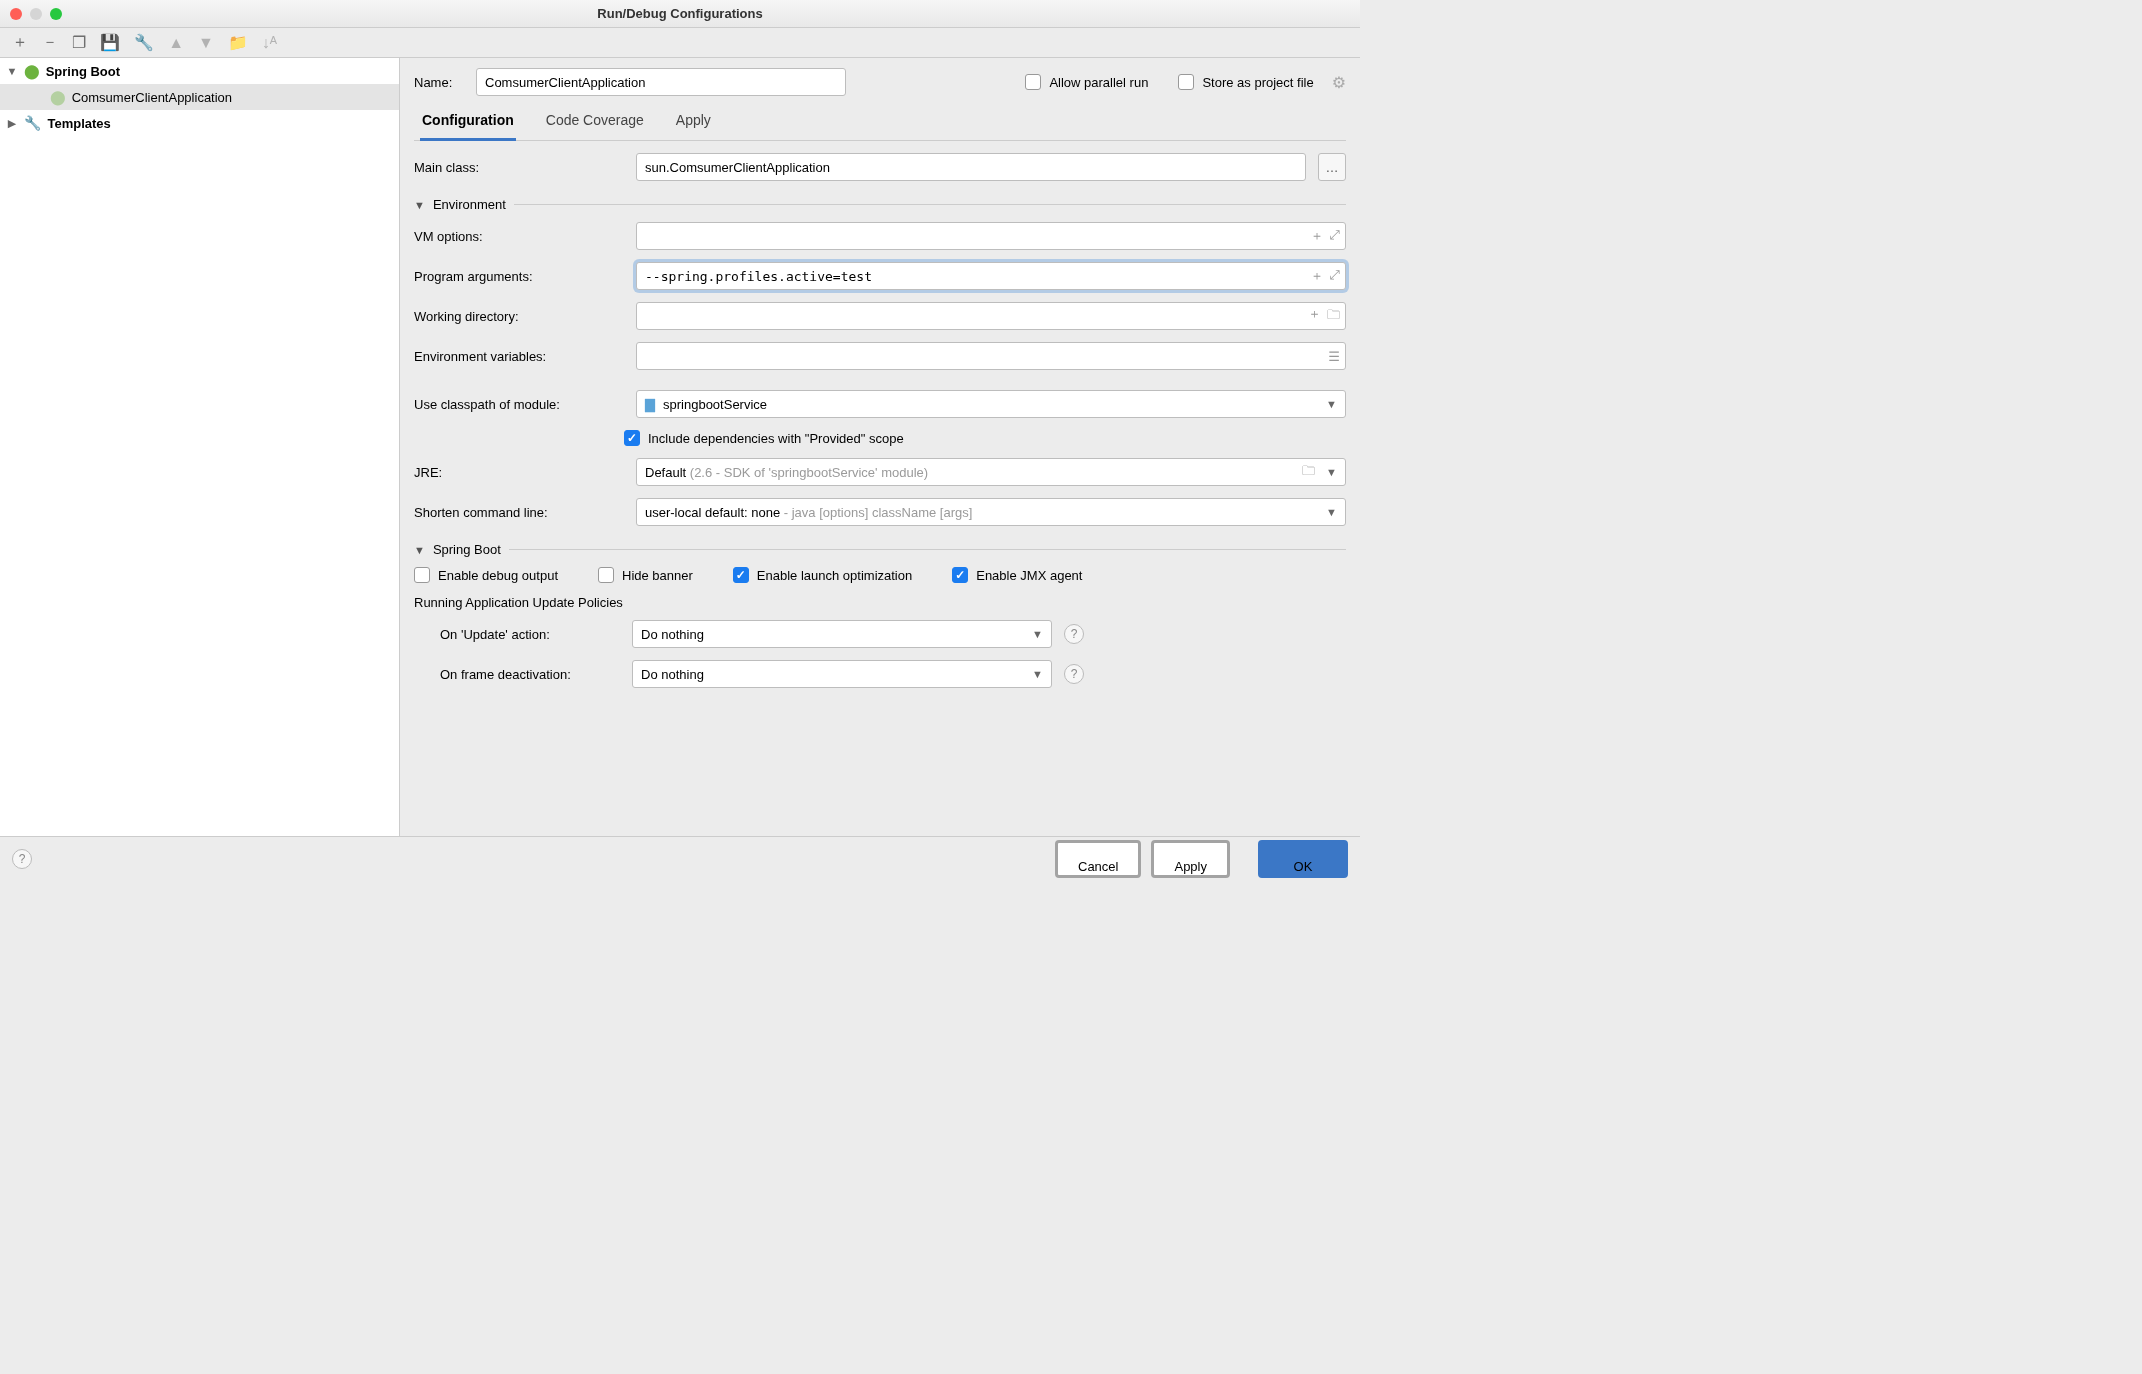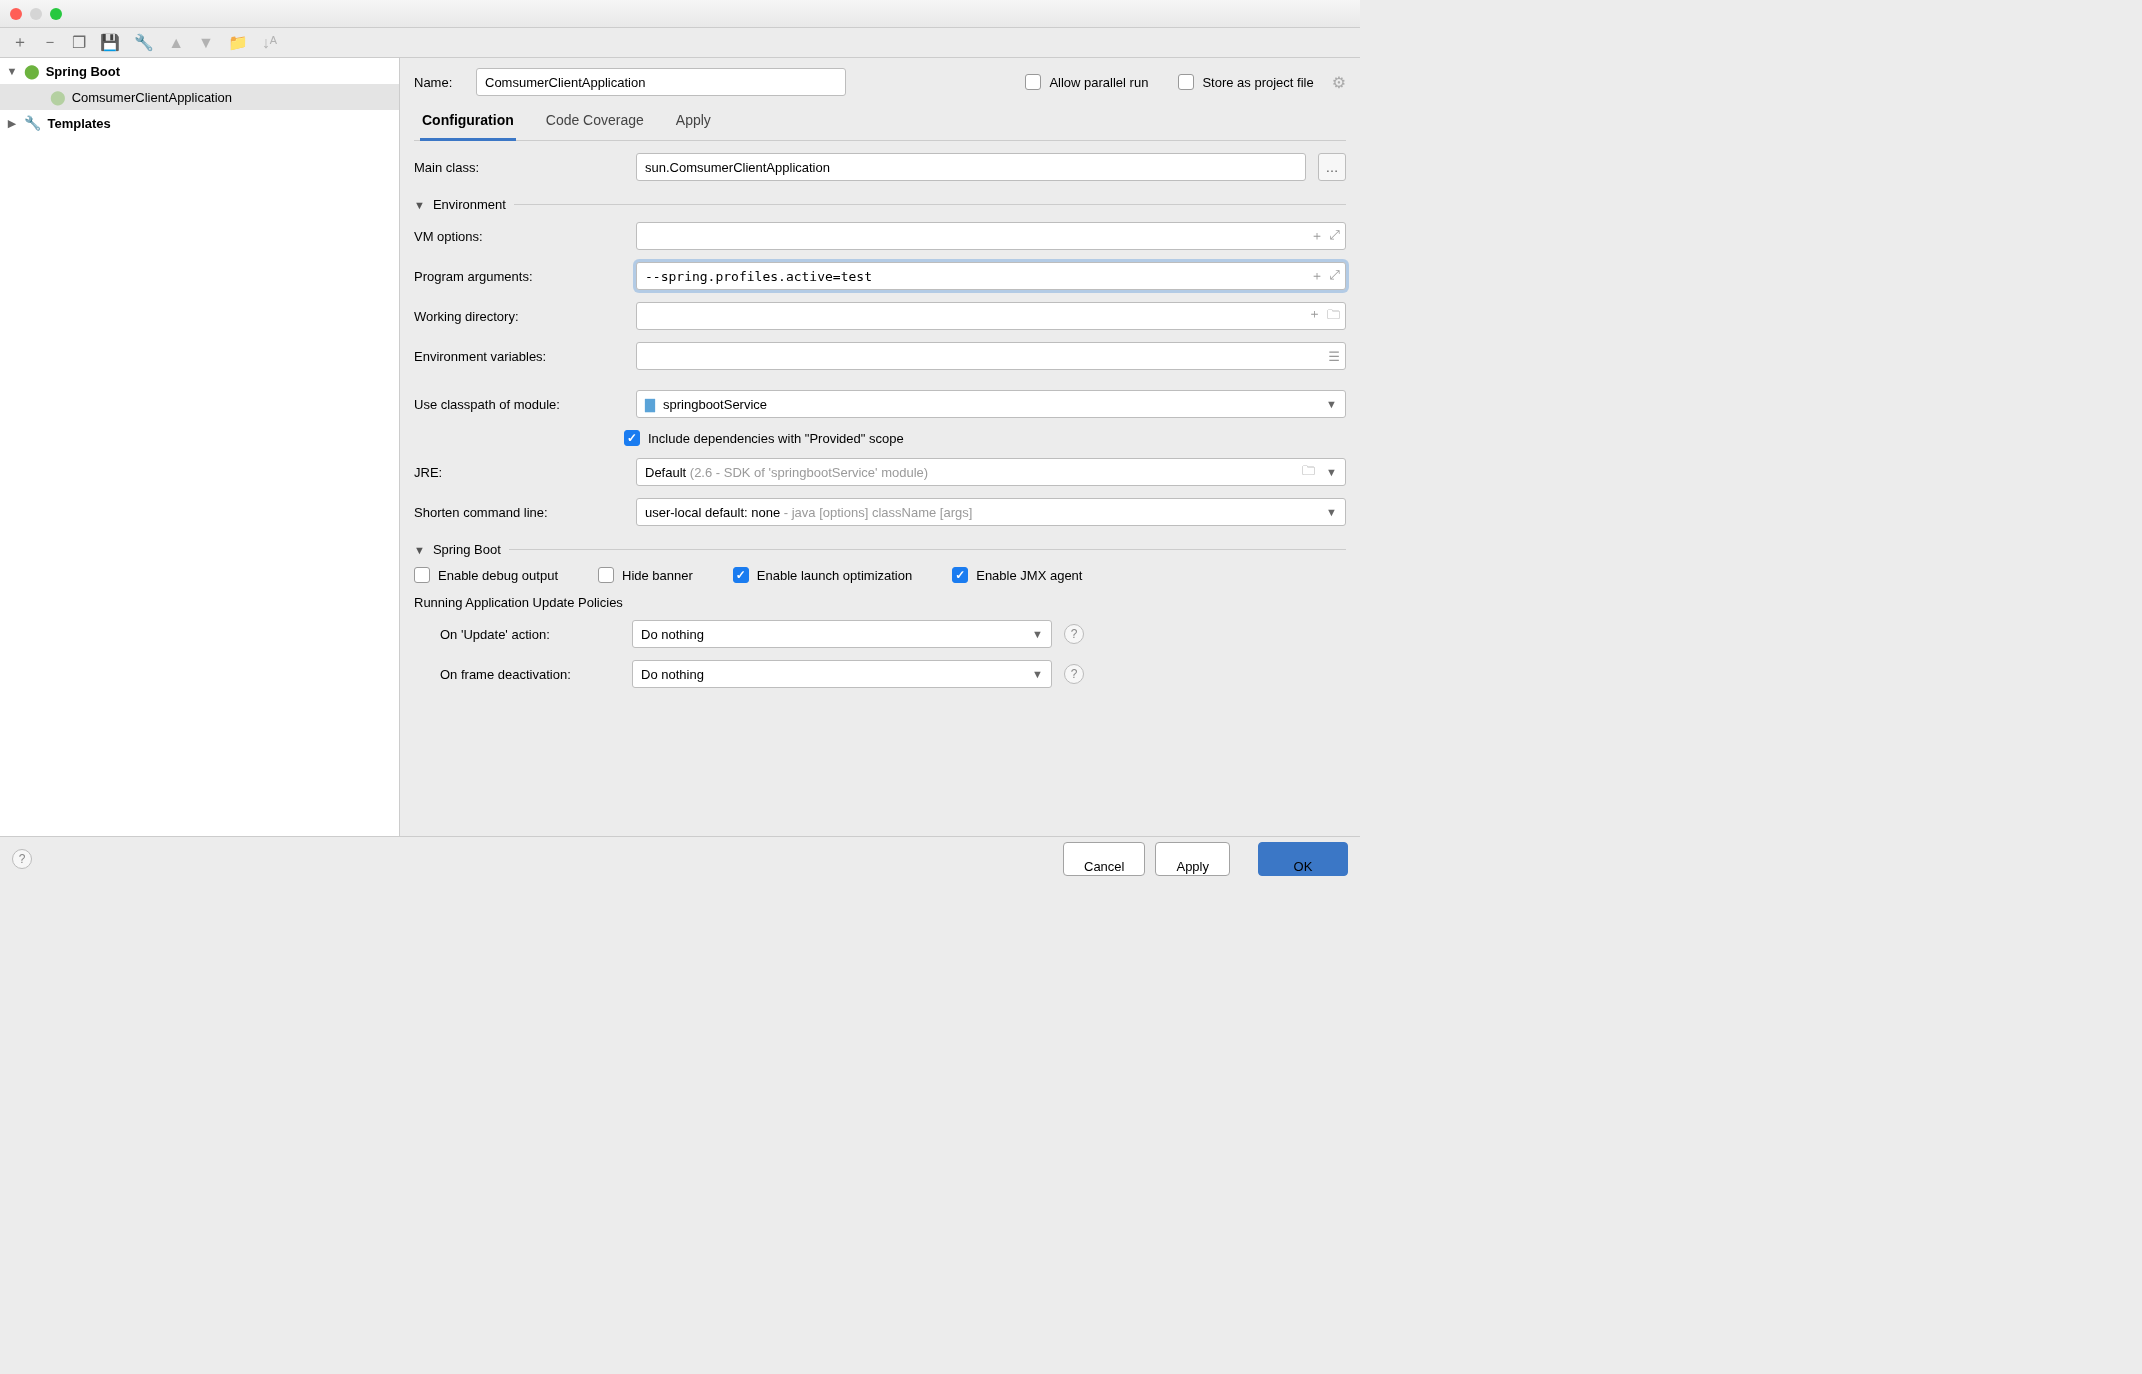--- a/index.html
+++ b/index.html
@@ -75,35 +75,36 @@
   .form-grid .lbl2 { width:210px; }
   .boot-grid { display:flex; gap:40px; flex-wrap:wrap; margin:8px 0 12px 0;}
   .sub { margin-left:26px; }
   .help { width:20px;height:20px;border-radius:50%;border:1px solid #bbb;color:#888;
     display:flex;align-items:center;justify-content:center;font-size:12px;background:#f7f7f7;}
   .footer {
     height:44px; border-top:1px solid #ccc; background:#ececec;
     display:flex; align-items:center; padding:0 12px; gap:10px;
   }
   .footer .spacer{flex:1;}
-  .btn { height:30px; padding:16px 20px; border-radius:4px; border:1px solid #a3a3a3;
+  .btn { height:30px; padding:16px 20px; border-radius:4px; border:3px solid #a3a3a3;
     background:#fff; font-size:13px; cursor:pointer; }
   .btn.primary { background:#3b77c6; color:#000000; border-color:#3b77c6; min-width:90px;margin-left:18px; }
   .gear { color:#aaa; }
   .folder-icon { color:#888; }
 </style>
 </head>
 <body>
 
 <div class="titlebar">
   <div class="traffic">
     <span class="tclose"></span>
     <span class="tmin"></span>
     <span class="tmax"></span>
   </div>
+  <div class="title">Run/Debug Configurations</div>
 </div>
 
 <div class="toolbar">
   <span class="tbtn">＋</span>
   <span class="tbtn">－</span>
   <span class="tbtn">❐</span>
   <span class="tbtn">💾</span>
   <span class="tbtn">🔧</span>
   <span class="tbtn dim">▲</span>
   <span class="tbtn dim">▼</span>

